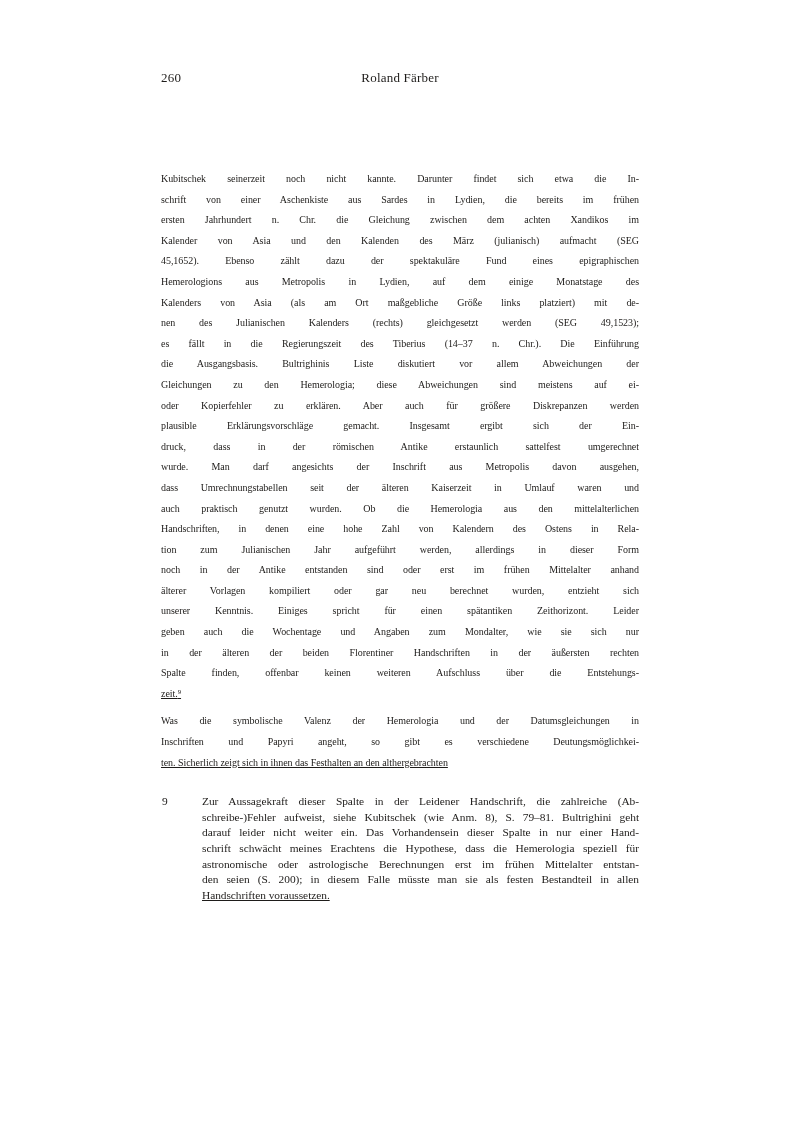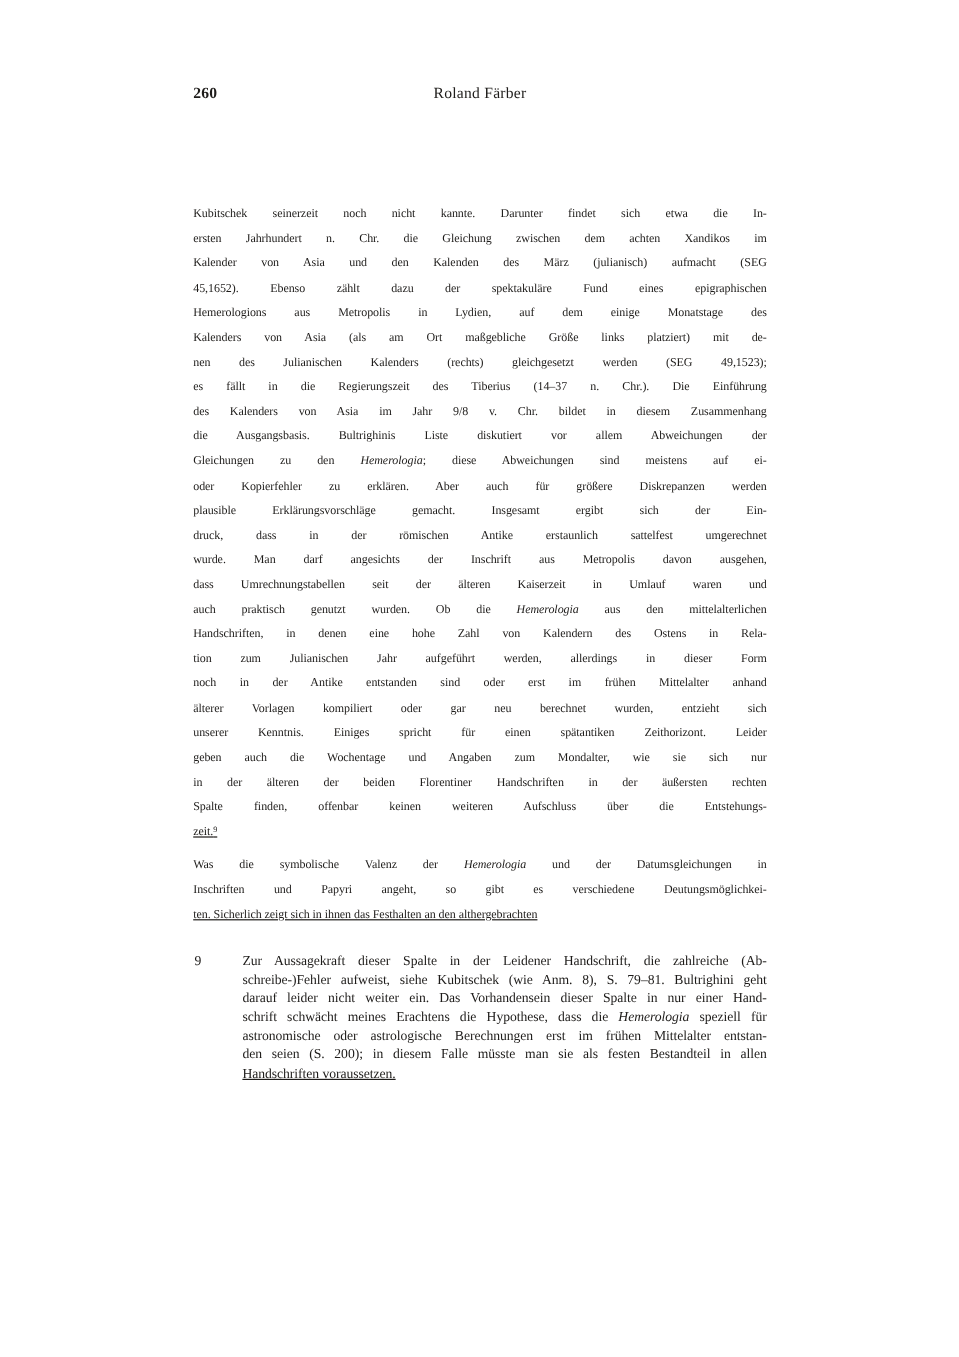--- a/index.html
+++ b/index.html
@@ -28,39 +28,38 @@
     position: relative;
     text-align: center;
     font-size: 13px;
     letter-spacing: 0.2px;
     height: 17px;
   }
   .page-number {
     position: absolute;
     left: 0;
     top: 0;
-    font-weight: bold;
   }
   .body-text {
     margin-top: 82px;
     font-size: 10px;
     line-height: 20.6px;
     letter-spacing: -0.05px;
   }
   .paragraph { margin: 0; }
   .paragraph + .paragraph { margin-top: 7px; }
   .line {
     text-align: justify;
     text-align-last: justify;
   }
   .line.last {
     text-align-last: left;
     text-decoration: underline;
   }
-  .it { font-style: italic; }
+  .it { }
   sup {
     font-size: 0.68em;
     vertical-align: baseline;
     position: relative;
     top: -0.45em;
     line-height: 0;
   }
   .footnote {
     position: relative;
     margin-top: 21px;
@@ -82,28 +81,28 @@
   <div class="content">
 
     <header class="running-head">
       <span class="page-number">260</span>
       <span class="running-title">Roland Färber</span>
     </header>
 
     <main class="body-text">
       <div class="paragraph">
           <div class="line"><span>Kubitschek seinerzeit noch nicht kannte. Darunter findet sich etwa die In-</span></div>
+          <div class="line"><span>schrift von einer Aschenkiste aus Sardes in Lydien, die bereits im frühen</span></div>
           <div class="line"><span>ersten Jahrhundert n. Chr. die Gleichung zwischen dem achten Xandikos im</span></div>
           <div class="line"><span>Kalender von Asia und den Kalenden des März (julianisch) aufmacht (SEG</span></div>
           <div class="line"><span>45,1652). Ebenso zählt dazu der spektakuläre Fund eines epigraphischen</span></div>
           <div class="line"><span>Hemerologions aus Metropolis in Lydien, auf dem einige Monatstage des</span></div>
           <div class="line"><span>Kalenders von Asia (als am Ort maßgebliche Größe links platziert) mit de-</span></div>
           <div class="line"><span>nen des Julianischen Kalenders (rechts) gleichgesetzt werden (SEG 49,1523);</span></div>
           <div class="line"><span>es fällt in die Regierungszeit des Tiberius (14–37 n. Chr.). Die Einführung</span></div>
-          <div class="line"><span>des Kalenders von Asia im Jahr 9/8 v. Chr. bildet in diesem Zusammenhang</span></div>
           <div class="line"><span>die Ausgangsbasis. Bultrighinis Liste diskutiert vor allem Abweichungen der</span></div>
           <div class="line"><span>Gleichungen zu den </span><span class="it">Hemerologia</span><span>; diese Abweichungen sind meistens auf ei-</span></div>
           <div class="line"><span>oder Kopierfehler zu erklären. Aber auch für größere Diskrepanzen werden</span></div>
           <div class="line"><span>plausible Erklärungsvorschläge gemacht. Insgesamt ergibt sich der Ein-</span></div>
           <div class="line"><span>druck, dass in der römischen Antike erstaunlich sattelfest umgerechnet</span></div>
           <div class="line"><span>wurde. Man darf angesichts der Inschrift aus Metropolis davon ausgehen,</span></div>
           <div class="line"><span>dass Umrechnungstabellen seit der älteren Kaiserzeit in Umlauf waren und</span></div>
           <div class="line"><span>auch praktisch genutzt wurden. Ob die </span><span class="it">Hemerologia</span><span> aus den mittelalterlichen</span></div>
           <div class="line"><span>Handschriften, in denen eine hohe Zahl von Kalendern des Ostens in Rela-</span></div>
           <div class="line"><span>tion zum Julianischen Jahr aufgeführt werden, allerdings in dieser Form</span></div>

